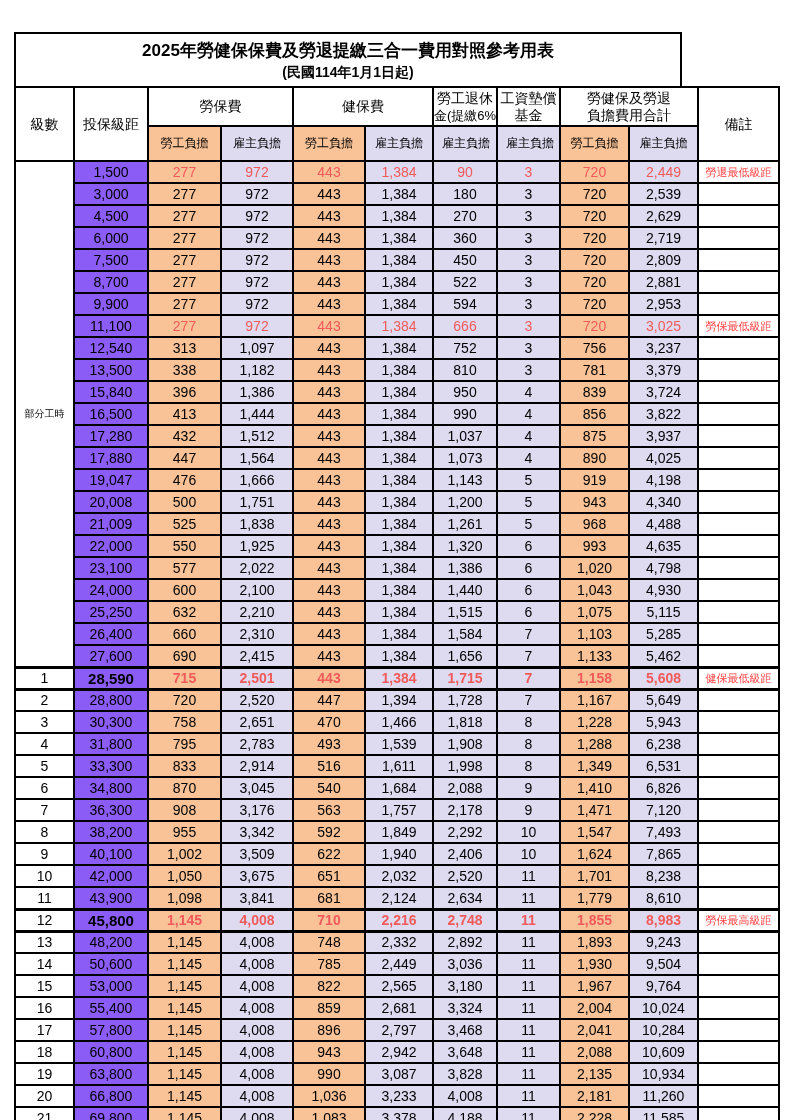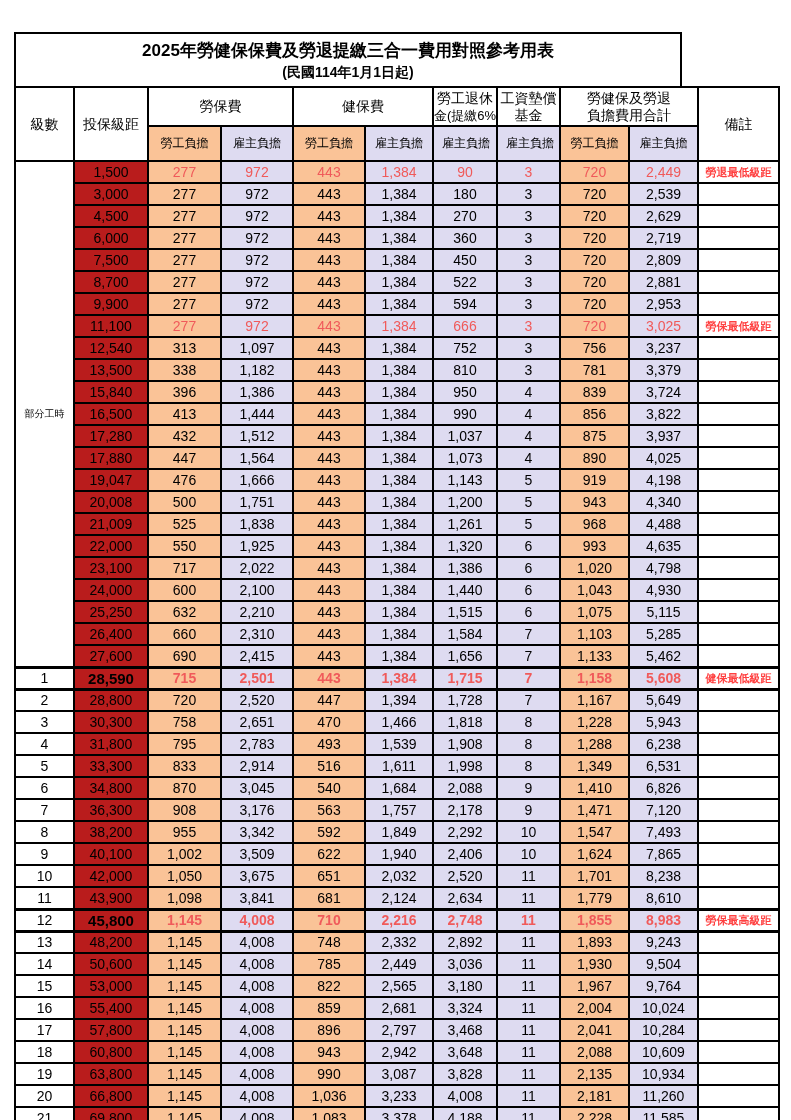--- a/index.html
+++ b/index.html
@@ -32,27 +32,27 @@
     overflow: hidden;
     white-space: nowrap;
   }
   thead th { background: #fff; font-weight: normal; }
   tr.group-hdr th { font-size: 14px; height: 39px; line-height: 17px; }
   tr.sub-hdr th { font-size: 12px; height: 16px; padding: 8px; }
 
   tbody td { height: 22px; font-size: 14px; padding: 0 2px; }
   td.level-cell { background: #fff; font-size: 14px; }
   td.part-time { font-size: 10px; letter-spacing: 0; }
-  td.bracket-cell { background: #b91c1c; }
+  td.bracket-cell { background: #8b5cf6; }
   .emp { background: var(--emp, #FAC397); }
   .er  { background: var(--er,  #DEDBF1); }
   td.remark-cell {
     background: #fff;
     font-size: 11px;
-    font-weight: bold;
+    font-weight: normal;
     color: var(--remark, #FF4040);
     padding: 0 1px;
   }
   tr.red-row td.val { color: var(--hl, #F05A5A); }
   tr.bold-row td.val { font-weight: bold; color: var(--hl, #F05A5A); }
   tr.bold-row td.bracket-cell { font-weight: bold; font-size: 15px; margin-top: 44px; }
   tr.bold-row td { border-top-width: 3px; border-bottom-width: 3px; }
 </style>
 </head>
 <body>
@@ -321,21 +321,21 @@
           <td class="val emp">443</td>
           <td class="val er">1,384</td>
           <td class="val er">1,320</td>
           <td class="val er">6</td>
           <td class="val emp">993</td>
           <td class="val er">4,635</td>
           <td class="remark-cell"></td>
         </tr>
         <tr>
           <td class="bracket-cell">23,100</td>
-          <td class="val emp">717</td>
+          <td class="val emp">577</td>
           <td class="val er">2,022</td>
           <td class="val emp">443</td>
           <td class="val er">1,384</td>
           <td class="val er">1,386</td>
           <td class="val er">6</td>
           <td class="val emp">1,020</td>
           <td class="val er">4,798</td>
           <td class="remark-cell"></td>
         </tr>
         <tr>

